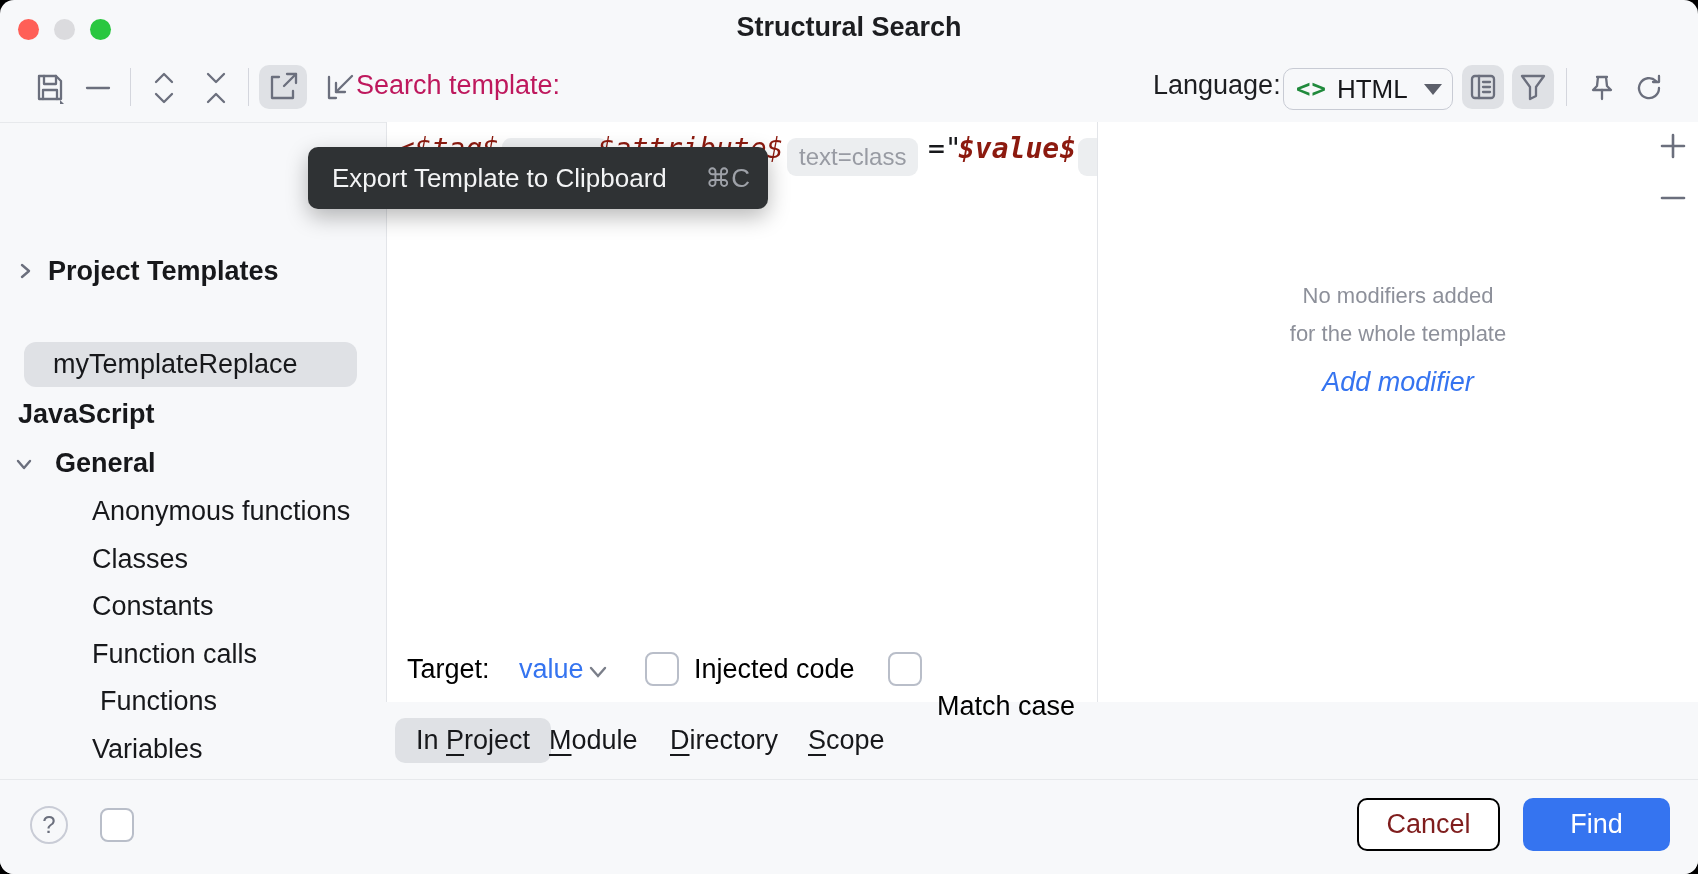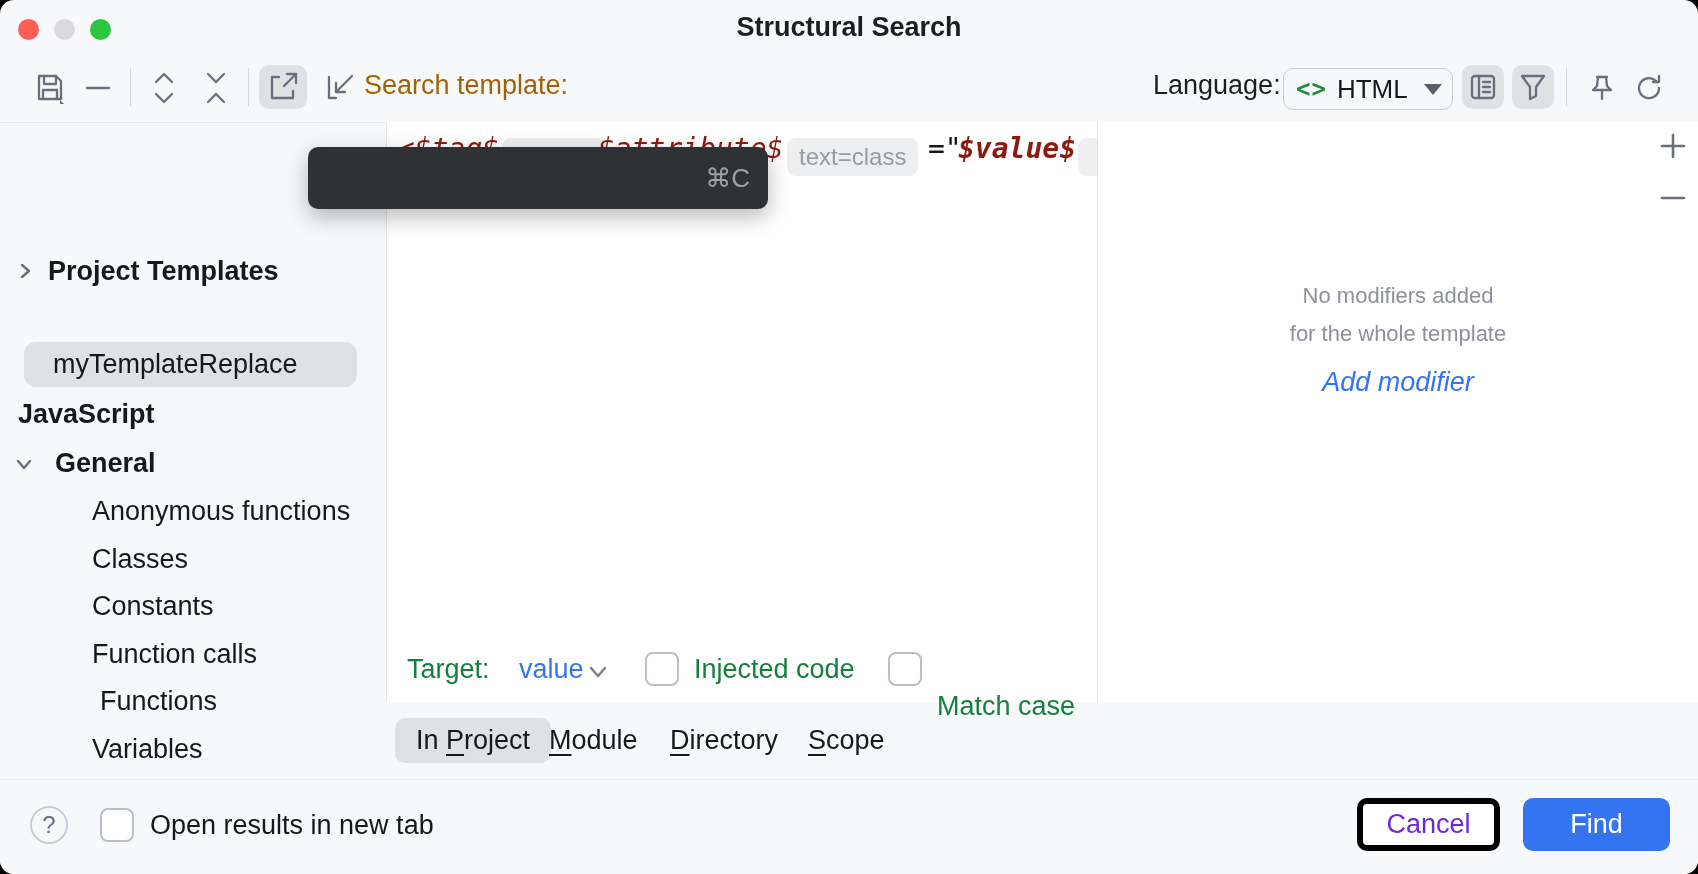--- a/index.html
+++ b/index.html
@@ -12,21 +12,21 @@
   #tl-min{left:54px;background:#dbdbde;}
   #tl-zoom{left:90px;background:#29c73f;}
   #window-title{position:absolute;left:0;top:12px;width:100%;text-align:center;font-size:27px;font-weight:700;color:#1d1e21;}
 
   
   #toolbar{position:absolute;left:0;top:52px;width:100%;height:70px;border-bottom:1px solid #e7e9ec;}
   .tb-sep{position:absolute;top:16px;width:1px;height:38px;background:#d4d6dd;}
   .icon-btn{position:absolute;display:flex;align-items:center;justify-content:center;}
   .icon-btn svg{stroke:#6b6f7d;fill:none;stroke-width:2.3;stroke-linecap:round;stroke-linejoin:round;}
   .toggled{background:#dfe1e5;border-radius:10px;}
-  #lbl-search-template{position:absolute;left:364px;top:18px;font-size:27px;color:#a16207;}
+  #lbl-search-template{position:absolute;left:356px;top:18px;font-size:27px;color:#be185d;}
   #lbl-language{position:absolute;left:1153px;top:18px;font-size:27px;color:#1d1e21;}
   #language-select{position:absolute;left:1283px;top:16px;width:170px;height:42px;border:1.5px solid #c8cbd4;border-radius:10px;display:flex;align-items:center;box-sizing:border-box;padding:0 12px;gap:10px;}
   #language-select .code-glyph{font-size:24px;font-weight:700;color:#208a3c;letter-spacing:1px;font-family:"DejaVu Sans Mono",monospace;}
   #language-select .lang-val{font-size:26px;color:#17181b;}
   .dd-arrow{width:0;height:0;border-left:9px solid transparent;border-right:9px solid transparent;border-top:11px solid #5c5f6a;margin-left:6px;}
 
   
   #sidebar{position:absolute;left:0;top:122px;width:386px;height:657px;}
   #editor{position:absolute;left:387px;top:122px;width:710px;height:580px;background:#fff;overflow:hidden;}
   #right-panel{position:absolute;left:1098px;top:122px;width:600px;height:580px;background:#fff;}
@@ -45,21 +45,21 @@
   .code-plain{color:#17181b;}
   .inlay-badge{position:absolute;height:38px;line-height:38px;background:#eceef0;border-radius:9px;padding:0 12px;color:#989ba3;font-size:24px;font-family:"Liberation Sans",sans-serif;}
 
   
   #tooltip{position:absolute;left:308px;top:147px;width:460px;height:62px;background:#2f3234;border-radius:10px;display:flex;align-items:center;box-shadow:0 8px 22px rgba(0,0,0,.28);z-index:6;}
   #tooltip .tip-label{color:#f3f4f5;font-size:26px;margin-left:24px;}
   #tooltip .tip-shortcut{color:#9ea1a8;font-size:26px;margin-left:auto;margin-right:18px;}
 
   
   .chk{position:absolute;width:34px;height:34px;border:2px solid #b9bec9;border-radius:8px;background:#fff;box-sizing:border-box;}
-  .row-label{position:absolute;font-size:27px;color:#15803d;white-space:nowrap;}
+  .row-label{position:absolute;font-size:27px;color:#000000;white-space:nowrap;}
   #target-value{position:absolute;left:519px;top:654px;font-size:27px;color:#3574f0;}
   #target-chevron{position:absolute;left:586px;top:662px;}
   #target-chevron svg{stroke:#7a7e89;fill:none;stroke-width:2.4;stroke-linecap:round;}
 
   
   .muted-line{position:absolute;width:600px;text-align:center;font-size:22px;color:#8d909a;}
   #add-modifier{position:absolute;width:600px;text-align:center;font-size:27px;color:#3574f0;cursor:pointer;font-style:italic;}
   .pm-btn{position:absolute;left:1648px;width:50px;height:40px;display:flex;align-items:center;justify-content:center;}
   .pm-btn svg{stroke:#6b6f7d;stroke-width:2.6;stroke-linecap:round;}
 
@@ -71,21 +71,21 @@
   #tab-module{position:absolute;left:162px;}
   #tab-directory{position:absolute;left:283px;}
   #tab-scope{position:absolute;left:421px;}
 
   
   #footer{position:absolute;left:0;top:779px;width:100%;height:95px;background:#f7f8fa;border-top:1px solid #e7e9ec;z-index:5;}
   #help-btn{position:absolute;left:30px;top:26px;width:38px;height:38px;border:2px solid #c9ccd6;border-radius:50%;box-sizing:border-box;display:flex;align-items:center;justify-content:center;font-size:24px;color:#6b6f7d;}
   #footer .chk{top:28px;left:100px;}
   #open-results-label{position:absolute;left:150px;top:30px;font-size:27px;color:#17181b;}
   .btn{position:absolute;top:18px;height:53px;border-radius:10px;display:flex;align-items:center;justify-content:center;font-size:27px;box-sizing:border-box;cursor:pointer;}
-  #cancel-btn{left:1357px;width:143px;background:#fff;border:6px solid #000000;color:#6d28d9;}
+  #cancel-btn{left:1357px;width:143px;background:#fff;border:2px solid #000000;color:#7f1d1d;}
   #find-btn{left:1523px;width:147px;background:#3574f0;color:#fff;font-weight:400;}
 </style>
 </head>
 <body>
 
 <div id="window">
 
   <div id="titlebar">
     <div class="traffic" id="tl-close"></div>
     <div class="traffic" id="tl-min"></div>
@@ -212,20 +212,21 @@
     <span class="code code-var" style="left:11px;top:10px;">&lt;$tag$</span>
     <span class="inlay-badge" style="left:115px;top:16px;">text=list</span>
     <span class="code code-var" style="left:211px;top:10px;">$attribute$</span>
     <span class="inlay-badge" style="left:400px;top:16px;">text=class</span>
     <span class="code code-plain" style="left:541px;top:10px;">="</span>
     <span class="code code-var" style="left:571px;top:10px;font-weight:700;">$value$</span>
     <span class="inlay-badge" style="left:691px;top:16px;width:40px;"></span>
   </div>
 
   <div id="tooltip">
+    <span class="tip-label">Export Template to Clipboard</span>
     <span class="tip-shortcut">⌘C</span>
   </div>
 
   <div class="row-label" style="left:407px;top:654px;">Target:</div>
   <div id="target-value">value</div>
   <div id="target-chevron">
     <svg width="24" height="20" viewBox="0 0 24 20">
         <path d="M5 6 l7 8 7-8"></path>
       </svg>
   </div>
@@ -255,18 +256,17 @@
     <div class="scope-tab" id="tab-module"><span></span><u>M</u><span>odule</span></div>
     <div class="scope-tab" id="tab-directory"><span></span><u>D</u><span>irectory</span></div>
     <div class="scope-tab" id="tab-scope"><span></span><u>S</u><span>cope</span></div>
   </div>
 
   <div id="footer">
     <div id="help-btn">
         <span>?</span>
       </div>
     <div class="chk"></div>
-    <div id="open-results-label">Open results in new tab</div>
     <div class="btn" id="cancel-btn">Cancel</div>
     <div class="btn" id="find-btn">Find</div>
   </div>
 
 </div>
 
 </body></html>

